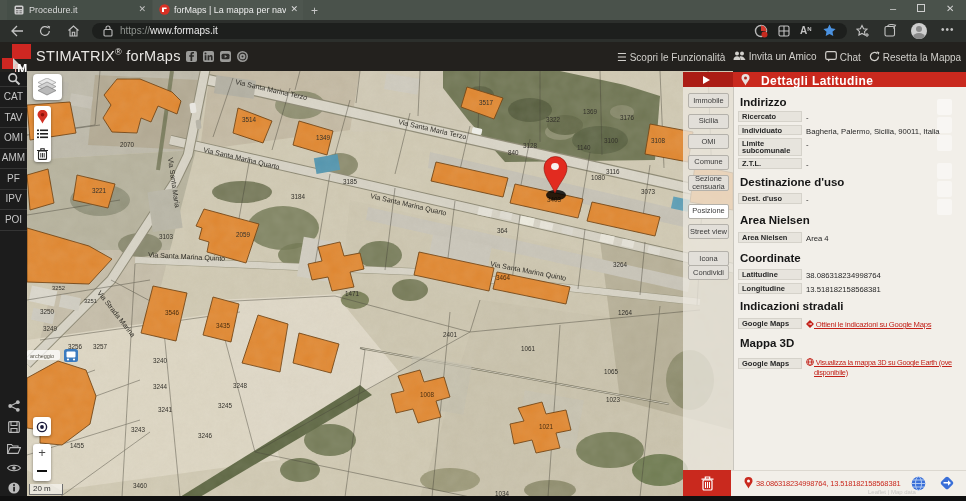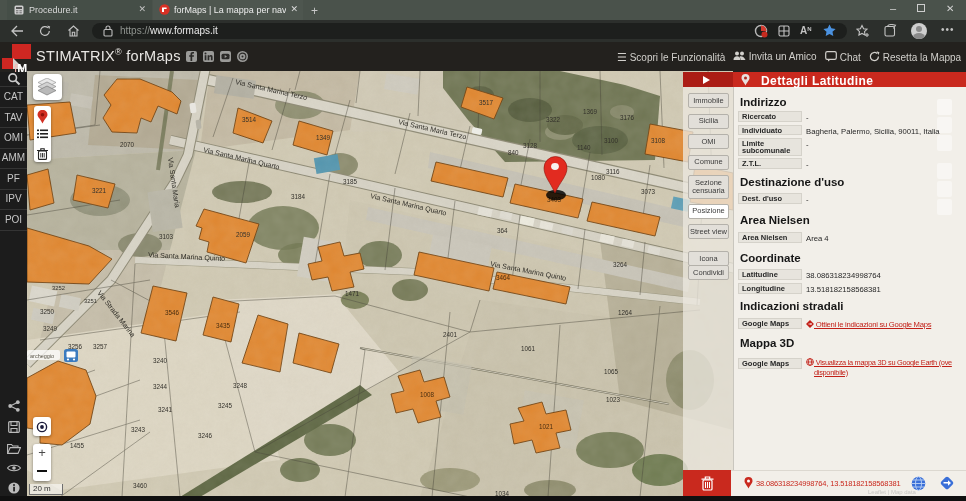--- a/index.html
+++ b/index.html
@@ -535,21 +535,21 @@
   <svg class="abs" style="left:741px;top:74px" width="9" height="12" viewBox="0 0 9 12">
     <path d="M4.5 11.5 C2.5 7.5 0.5 6 0.5 4 A4 4 0 1 1 8.5 4 C8.5 6 6.5 7.5 4.5 11.5 Z" fill="#e8e0de"></path>
     <circle cx="4.5" cy="4" r="1.5" fill="#b02920"></circle>
   </svg>
   <div class="abs" style="left:761px;top:74px;font-size:12px;letter-spacing:0.4px;font-weight:bold;color:#ffffff;">Dettagli Latitudine</div>
 
   <div class="ptab" style="top:93px;height:15px;">Immobile</div>
   <div class="ptab" style="top:113.5px;height:15px;">Sicilia</div>
   <div class="ptab" style="top:134px;height:15px;">OMI</div>
   <div class="ptab" style="top:154.5px;height:15px;">Comune</div>
-  <div class="ptab" style="top:175px;height:24px;">Sezione<br>censuaria</div>
+  <div class="ptab" style="top:175px;height:16px;">Sezione<br>censuaria</div>
   <div class="ptab" style="top:203.5px;height:15px;background:#ffffff;">Posizione</div>
   <div class="ptab" style="top:224px;height:15px;">Street view</div>
   <div class="ptab" style="top:251px;height:15px;">Icona</div>
   <div class="ptab" style="top:265px;height:15px;">Condividi</div>
 
   <div class="phd" style="top:96px;">Indirizzo</div>
   <div class="plbl" style="top:111px;">Ricercato</div>
     <div class="pval" style="top:113px;">-</div>
   <div class="plbl" style="top:124.5px;">Individuato</div>
     <div class="pval" style="top:126.5px;">Bagheria, Palermo, Sicilia, 90011, Italia</div>

